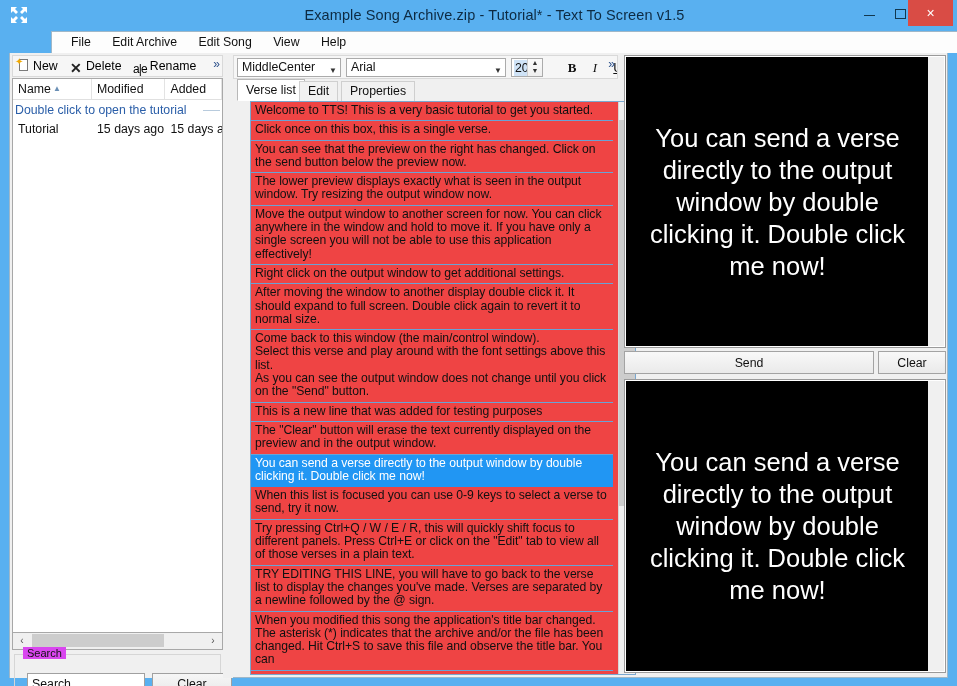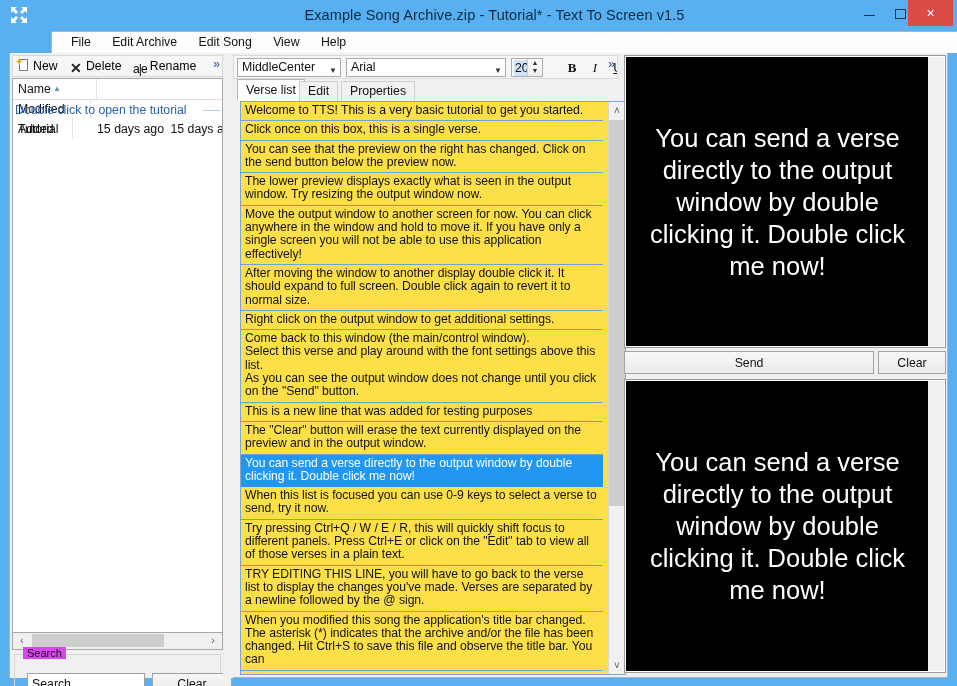--- a/index.html
+++ b/index.html
@@ -199,21 +199,20 @@
     background: #ffffff;
     border: 1px solid #a8a8a8;
     box-sizing: border-box;
     overflow: hidden;
   }
   #file-list-header {
     display: flex;
     height: 20px;
     background: #ffffff;
     border-bottom: 1px solid #e0e0e0;
-    flex-direction: column;
   }
   .col-head {
     position: relative;
     font-size: 12.3px;
     line-height: 20px;
     padding-left: 5px;
     border-right: 1px solid #e3e3e3;
     box-sizing: border-box;
     color: #111;
     cursor: default;
@@ -460,23 +459,23 @@
     border-bottom: 1px solid #ffffff;
     font-weight: normal;
   }
   #tab-verse-list { left: 4px; }
   #tab-edit { left: 66px; }
   #tab-properties { left: 108px; }
 
   
   #verse-list {
     position: absolute;
-    left: 7px; top: 48px;
+    left: 17px; top: 48px;
     width: 386px; height: 574px;
-    background: #fde047;
+    background: #ef4444;
     border: 1px solid #7aa8d0;
     box-sizing: border-box;
     overflow: hidden;
   }
   #verse-items {
     position: absolute;
     left: 0; top: 0;
     width: 362px;
     box-sizing: border-box;
   }
@@ -734,22 +733,22 @@
         <div class="tab" id="tab-properties">Properties</div>
       </div>
 
       <div id="verse-list">
         <div id="verse-items">
             <div class="verse-item">Welcome to TTS! This is a very basic tutorial to get you started.</div>
             <div class="verse-item">Click once on this box, this is a single verse.</div>
             <div class="verse-item">You can see that the preview on the right has changed. Click on the send button below the preview now.</div>
             <div class="verse-item">The lower preview displays exactly what is seen in the output window. Try resizing the output window now.</div>
             <div class="verse-item">Move the output window to another screen for now. You can click anywhere in the window and hold to move it. If you have only a single screen you will not be able to use this application effectively!</div>
+            <div class="verse-item">Right click on the output window to get additional settings.</div>
             <div class="verse-item">After moving the window to another display double click it. It should expand to full screen. Double click again to revert it to normal size.</div>
-            <div class="verse-item">Right click on the output window to get additional settings.</div>
             <div class="verse-item">Come back to this window (the main/control window).<br>Select this verse and play around with the font settings above this list.<br>As you can see the output window does not change until you click on the "Send" button.</div>
             <div class="verse-item">This is a new line that was added for testing purposes</div>
             <div class="verse-item">The "Clear" button will erase the text currently displayed on the preview and in the output window.</div>
             <div class="verse-item selected">You can send a verse directly to the output window by double clicking it. Double click me now!</div>
             <div class="verse-item">When this list is focused you can use 0-9 keys to select a verse to send, try it now.</div>
             <div class="verse-item">Try pressing Ctrl+Q / W / E / R, this will quickly shift focus to different panels. Press Ctrl+E or click on the "Edit" tab to view all of those verses in a plain text.</div>
             <div class="verse-item">TRY EDITING THIS LINE, you will have to go back to the verse list to display the changes you've made. Verses are separated by a newline followed by the @ sign.</div>
             <div class="verse-item">When you modified this song the application's title bar changed. The asterisk (*) indicates that the archive and/or the file has been changed. Hit Ctrl+S to save this file and observe the title bar. You can</div>
           </div>
         <div id="verse-vscroll">

